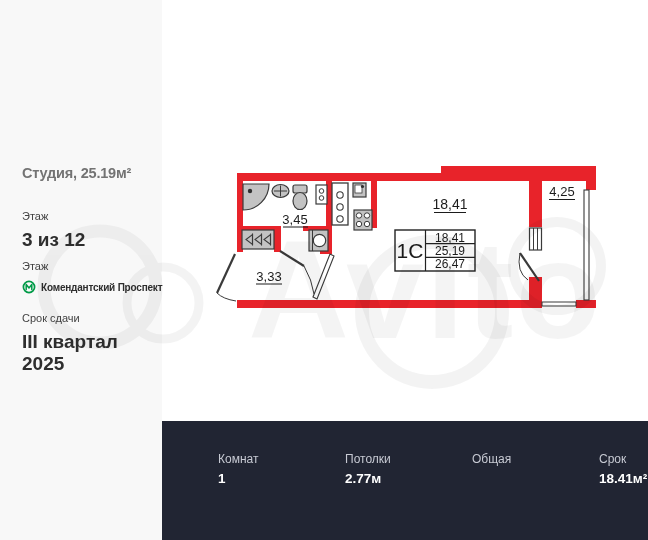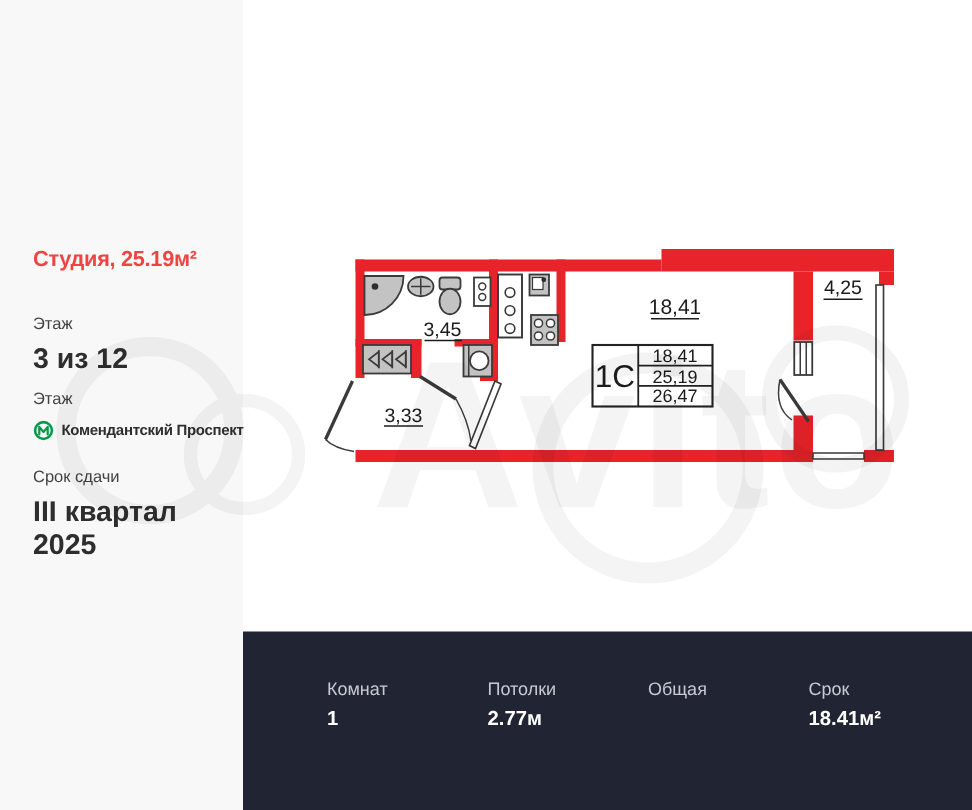--- a/index.html
+++ b/index.html
@@ -6,34 +6,34 @@
   body{
     width:648px;height:540px;position:relative;overflow:hidden;
     background:#ffffff;font-family:"Liberation Sans","DejaVu Sans",sans-serif;
     -webkit-font-smoothing:antialiased;
   }
   .sidebar{
     position:absolute;left:0;top:0;width:162px;height:540px;
     background:#f8f8f8;z-index:1;
   }
   .sb{position:absolute;left:22px;color:#3c3c3c;}
-  .sb-title{top:165px;font-size:14.5px;font-weight:bold;color:#ef4444;letter-spacing:-0.2px;}
+  .sb-title{top:165px;font-size:14.5px;font-weight:bold;color:#737373;letter-spacing:-0.2px;}
   .sb-label{font-size:11px;color:#424242;}
   .sb-value{font-size:19px;font-weight:bold;color:#2e2e2e;}
   .lbl-floor{top:210px;} .val-floor{top:229px;}
   .lbl-metro{top:260px;}
   .metro-row{top:280px;display:flex;align-items:center;gap:5px;width:138px;}
   .metro-name{font-size:10px;font-weight:bold;color:#2e2e2e;letter-spacing:-0.2px;white-space:nowrap;}
   .lbl-dead{top:312px;} .val-dead{top:331px;}
   .plan-layer{position:absolute;left:0;top:0;z-index:2;}
   .wm-layer{position:absolute;left:0;top:0;z-index:3;pointer-events:none;}
   .footer{
     position:absolute;left:162px;top:421px;width:486px;height:119px;
     background:#212533;z-index:2;display:flex;align-items:flex-start;
-    padding:31px 0 0 56px;box-sizing:border-box;
+    padding:31px 0 0 56px;box-sizing:border-box;gap:20px;
   }
   .stat{width:107px;flex:0 0 auto;}
   .stat .s-label{font-size:12px;color:#c7cad3;margin-bottom:5px;}
   .stat .s-value{font-size:13.5px;font-weight:bold;color:#ffffff;}
 </style>
 </head>
 <body>
 
 <div class="sidebar">
   <div class="sb sb-title">Студия, 25.19м²</div>

